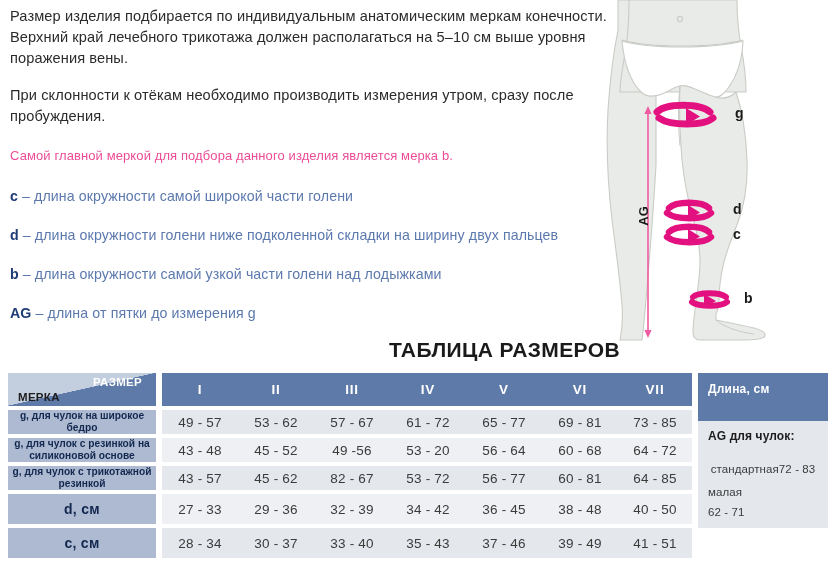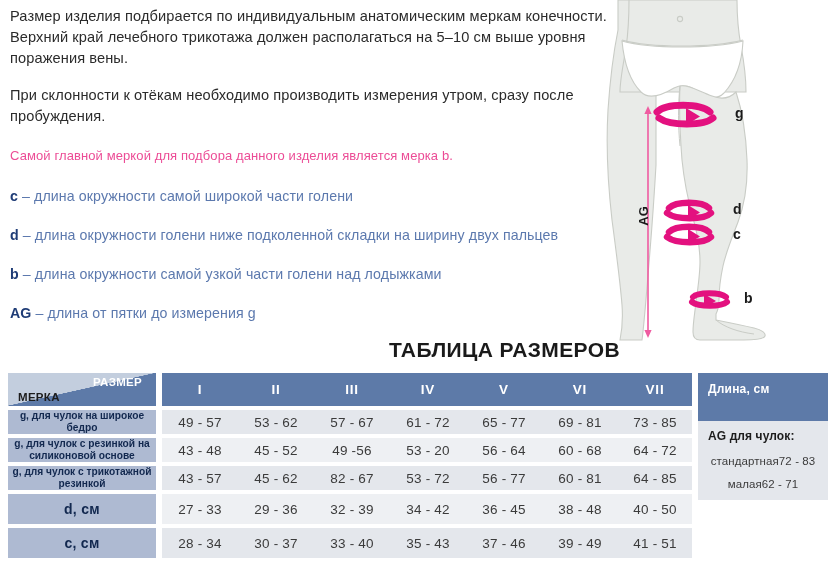--- a/index.html
+++ b/index.html
@@ -205,22 +205,22 @@
   }
   .len-row {
     display: flex;
     justify-content: center;
     align-items: baseline;
     font-size: 11.5px;
     color: #3b3b3b;
     margin-bottom: 11px;
     letter-spacing: 0.1px;
   }
-  .len-row:last-child { margin-bottom: 0; }
-  .len-row .lr-val { color: #3b3b3b; white-space: nowrap; }
+  .len-row:last-child { margin-bottom: 0; flex-direction: column; }
+  .len-row .lr-val { color: #3b3b3b; white-space: nowrap; margin-top: 8px; }
 </style>
 </head>
 <body>
 
 <div class="text-col">
   <p class="para">Размер изделия подбирается по индивидуальным анатомическим меркам конечности. Верхний край лечебного трикотажа должен располагаться на 5–10 см выше уровня поражения вены.</p>
   <p class="para second">При склонности к отёкам необходимо производить измерения утром, сразу после пробуждения.</p>
   <p class="pink-note">Самой главной меркой для подбора данного изделия является мерка b.</p>
 
   <div class="defs">

